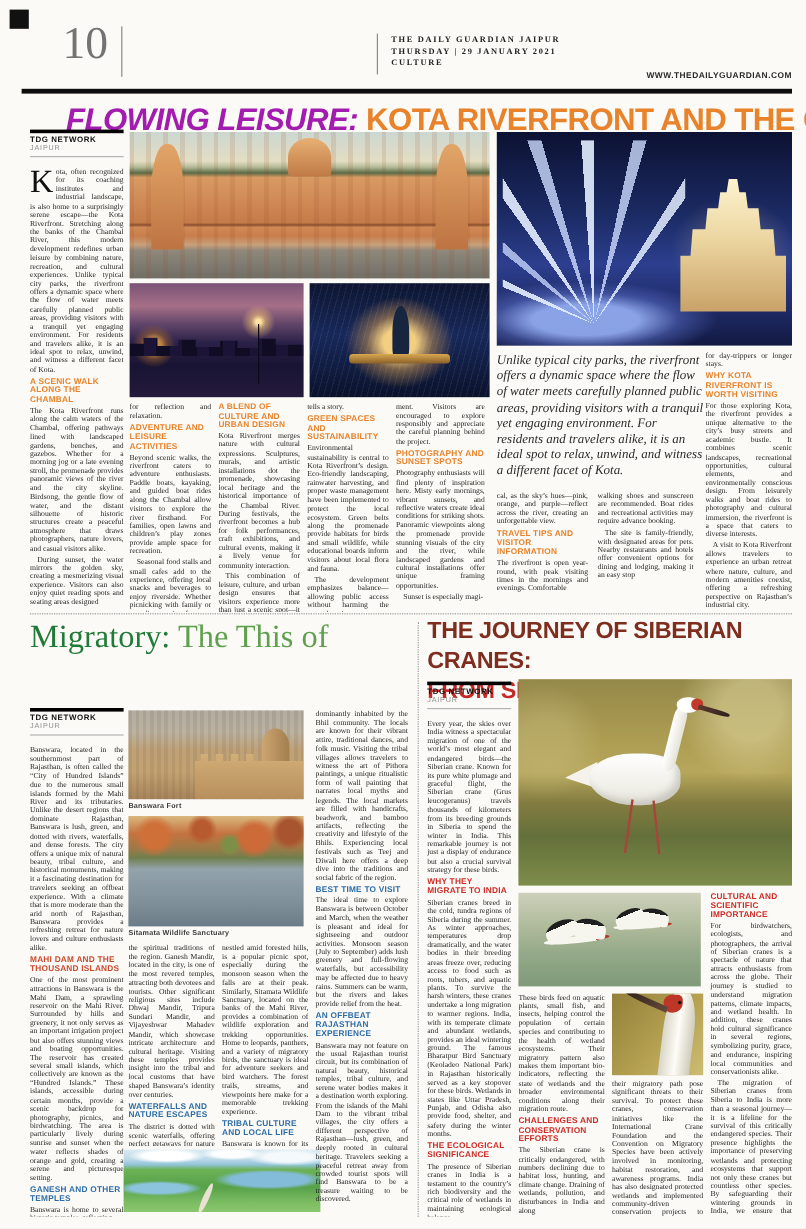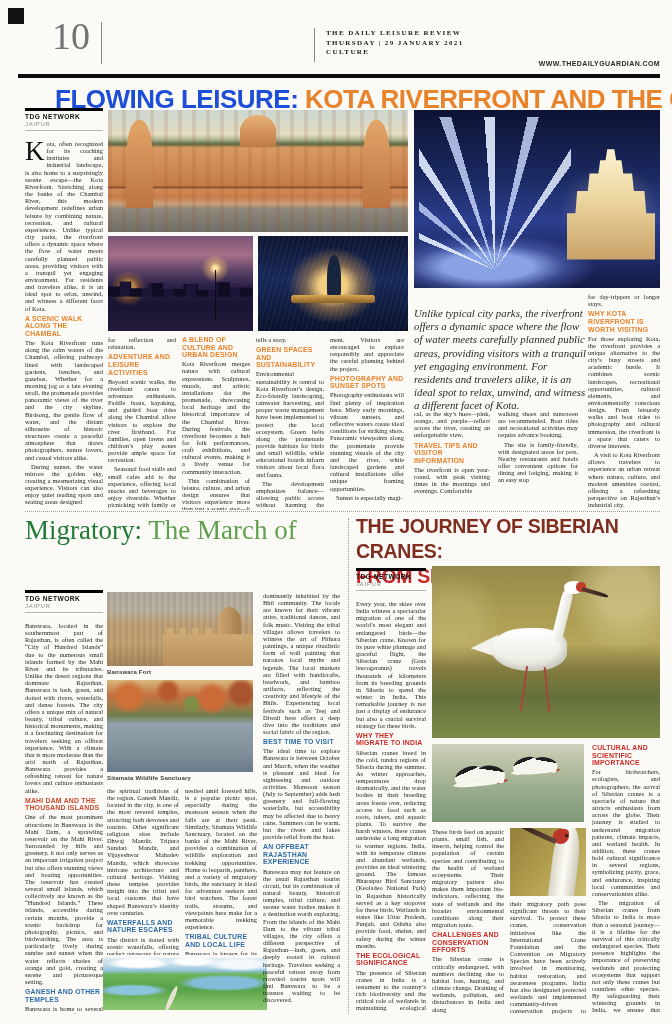--- a/index.html
+++ b/index.html
@@ -8,37 +8,37 @@
   
   .corner{position:absolute;left:8px;top:8px;width:16px;height:16px;background:#111;}
   .pageno{position:absolute;left:52px;top:16px;font:400 38px/40px "Liberation Serif",serif;color:#737373;}
   .vline{position:absolute;width:1px;background:#8a8a8a;}
   .secttl{position:absolute;left:113px;top:16px;font:400 38px/40px "Liberation Serif",serif;color:#161616;letter-spacing:2px;}
   .mast{position:absolute;left:326px;top:29px;font:bold 7px/9.5px "Liberation Serif",serif;color:#222;letter-spacing:1.4px;}
   .webs{position:absolute;right:12px;top:60px;font:bold 7px "Liberation Sans",sans-serif;color:#2a2a2a;letter-spacing:.4px;}
   .hdrule{position:absolute;left:18px;top:74px;width:642px;height:4px;background:#0d0d0d;}
   
   .kota-hl{position:absolute;left:55px;top:85px;font:bold 26px/28px "Liberation Sans",sans-serif;letter-spacing:-.5px;white-space:nowrap;}
-  .kick{color:#1d4ed8;} .krest{color:#E8832B;}
+  .kick{color:#a21caf;font-style:italic;} .krest{color:#E8832B;}
   .bans-hl{position:absolute;left:25px;top:514px;font:400 27px/33px "Liberation Serif",serif;}
   .bg1{color:#217A38;} .bg2{color:#5FA04E;}
   .crane-hl{position:absolute;left:356px;top:514px;font:bold 19.5px/25px "Liberation Sans",sans-serif;letter-spacing:-.3px;}
   .ch1{color:#7E2D1E;display:block;} .ch2{color:#C62828;display:block;}
   
   .byline{position:absolute;width:78px;border-top:3px solid #000;border-bottom:1px solid #b5b5b5;
           padding:2px 0 3px;font-family:"Liberation Sans",sans-serif;}
   .byline .who{font-size:6.6px;font-weight:bold;letter-spacing:.5px;color:#111;display:block;}
   .byline .where{font-size:6px;color:#8d8d8d;letter-spacing:.7px;display:block;margin-top:1px;}
   .col{position:absolute;font-size:6.4px;line-height:7.15px;text-align:justify;overflow:hidden;}
   .col p{margin:0 0 2px;text-indent:6px;}
   .col p.cont,.col p.first{text-indent:0;}
   .subhead{font:bold 6.9px/7.6px "Liberation Sans",sans-serif;text-align:left;margin:3px 0 1.5px;letter-spacing:.2px;}
   .sh-or{color:#E8832B;} .sh-bl{color:#2E6DA8;} .sh-rd{color:#CC2B26;} .sh-ro{color:#CC4A2E;}
   .dropcap{float:left;font:400 27px/21px "Liberation Serif",serif;color:#111;padding:1px 2px 0 0;}
-  .pull{position:absolute;left:414px;top:307px;width:174px;height:110px;
+  .pull{position:absolute;left:414px;top:294px;width:174px;height:110px;
         font:italic 10.8px/13.2px "Liberation Serif",serif;color:#2a2a2a;overflow:hidden;}
   .caption{position:absolute;font:bold 6px/7px "Liberation Sans",sans-serif;color:#3c3c3c;letter-spacing:.2px;}
   .dotrule{position:absolute;border-top:1.5px dotted #9a9a9a;}
   .dotvert{position:absolute;border-left:1.5px dotted #9a9a9a;}
   
   .photo{position:absolute;overflow:hidden;}
   .photo i{position:absolute;display:block;}
   #img-palace{background:
     repeating-linear-gradient(90deg,rgba(140,70,35,.13) 0 4px,transparent 4px 14px),
     linear-gradient(180deg,#ccd7d1 0%,#e4ddc2 20%,#b4ba97 24%,#5c6a45 28%,#d99a63 31%,#d08a55 47%,#c57b49 62%,#8a4d2e 63.5%,#d08a55 65%,#c87e4c 71%,#c9a07a 77%,#8f887b 81%,#716e66 100%);}
@@ -115,21 +115,21 @@
 </head>
 <body>
 
 <div id="page">
 
   <div class="corner"></div>
   <div class="pageno">10</div>
   <div class="vline" style="left:101px;top:22px;height:42px;"></div>
   <div class="vline" style="left:314px;top:28px;height:34px;"></div>
   <div class="mast">
-    <div>THE DAILY LEISURE REVIEW</div>
+    <div>THE DAILY GUARDIAN JAIPUR</div>
     <div>THURSDAY | 29 JANUARY 2021</div>
     <div>CULTURE</div>
   </div>
   <div class="webs">WWW.THEDAILYGUARDIAN.COM</div>
   <div class="hdrule"></div>
 
   <div class="kota-hl"><span class="kick">FLOWING LEISURE: </span><span class="krest">KOTA RIVERFRONT AND THE CITY’S HIDDEN CALM</span></div>
 
   <div class="byline" style="left:25px;top:108px;">
     <span class="who">TDG NETWORK</span>
@@ -200,21 +200,21 @@
     <p class="cont">for day-trippers or longer stays.</p>
     <div class="subhead sh-or">WHY KOTA RIVERFRONT IS WORTH VISITING</div>
     <p class="first">For those exploring Kota, the riverfront provides a unique alternative to the city’s busy streets and academic bustle. It combines scenic landscapes, recreational opportunities, cultural elements, and environmentally conscious design. From leisurely walks and boat rides to photography and cultural immersion, the riverfront is a space that caters to diverse interests.</p>
     <p>A visit to Kota Riverfront allows travelers to experience an urban retreat where nature, culture, and modern amenities coexist, offering a refreshing perspective on Rajasthan’s industrial city.</p>
   </div>
 
   <div class="dotrule" style="left:25px;top:511px;width:635px;"></div>
   <div class="dotvert" style="left:348px;top:518px;height:496px;"></div>
 
   <div class="bans-hl">
-    <div><span class="bg1">Migratory:</span><span class="bg2"> The March of</span></div>
+    <div><span class="bg1">Migratory:</span><span class="bg2"> The This of</span></div>
   </div>
   <div class="byline" style="left:25px;top:590px;">
     <span class="who">TDG NETWORK</span>
     <span class="where">JAIPUR</span>
   </div>
 
   <div class="col" style="left:25px;top:622px;width:78px;height:392px;">
     <p class="first">Banswara, located in the southernmost part of Rajasthan, is often called the “City of Hundred Islands” due to the numerous small islands formed by the Mahi River and its tributaries. Unlike the desert regions that dominate Rajasthan, Banswara is lush, green, and dotted with rivers, waterfalls, and dense forests. The city offers a unique mix of natural beauty, tribal culture, and historical monuments, making it a fascinating destination for travelers seeking an offbeat experience. With a climate that is more moderate than the arid north of Rajasthan, Banswara provides a refreshing retreat for nature lovers and culture enthusiasts alike.</p>
     <div class="subhead sh-ro">MAHI DAM AND THE THOUSAND ISLANDS</div>
     <p class="first">One of the most prominent attractions in Banswara is the Mahi Dam, a sprawling reservoir on the Mahi River. Surrounded by hills and greenery, it not only serves as an important irrigation project but also offers stunning views and boating opportunities. The reservoir has created several small islands, which collectively are known as the “Hundred Islands.” These islands, accessible during certain months, provide a scenic backdrop for photography, picnics, and birdwatching. The area is particularly lively during sunrise and sunset when the water reflects shades of orange and gold, creating a serene and picturesque setting.</p>

